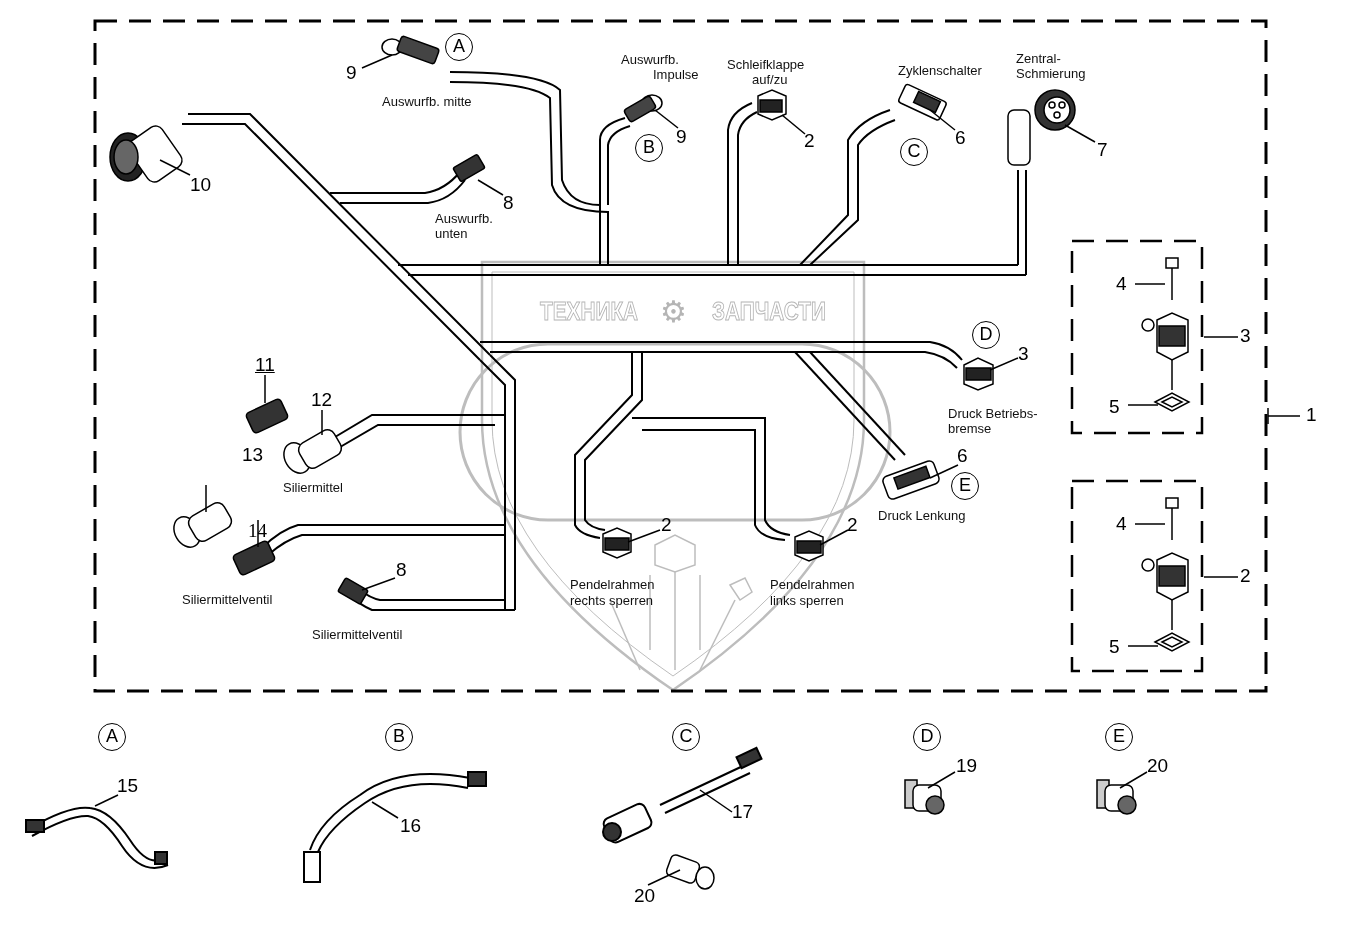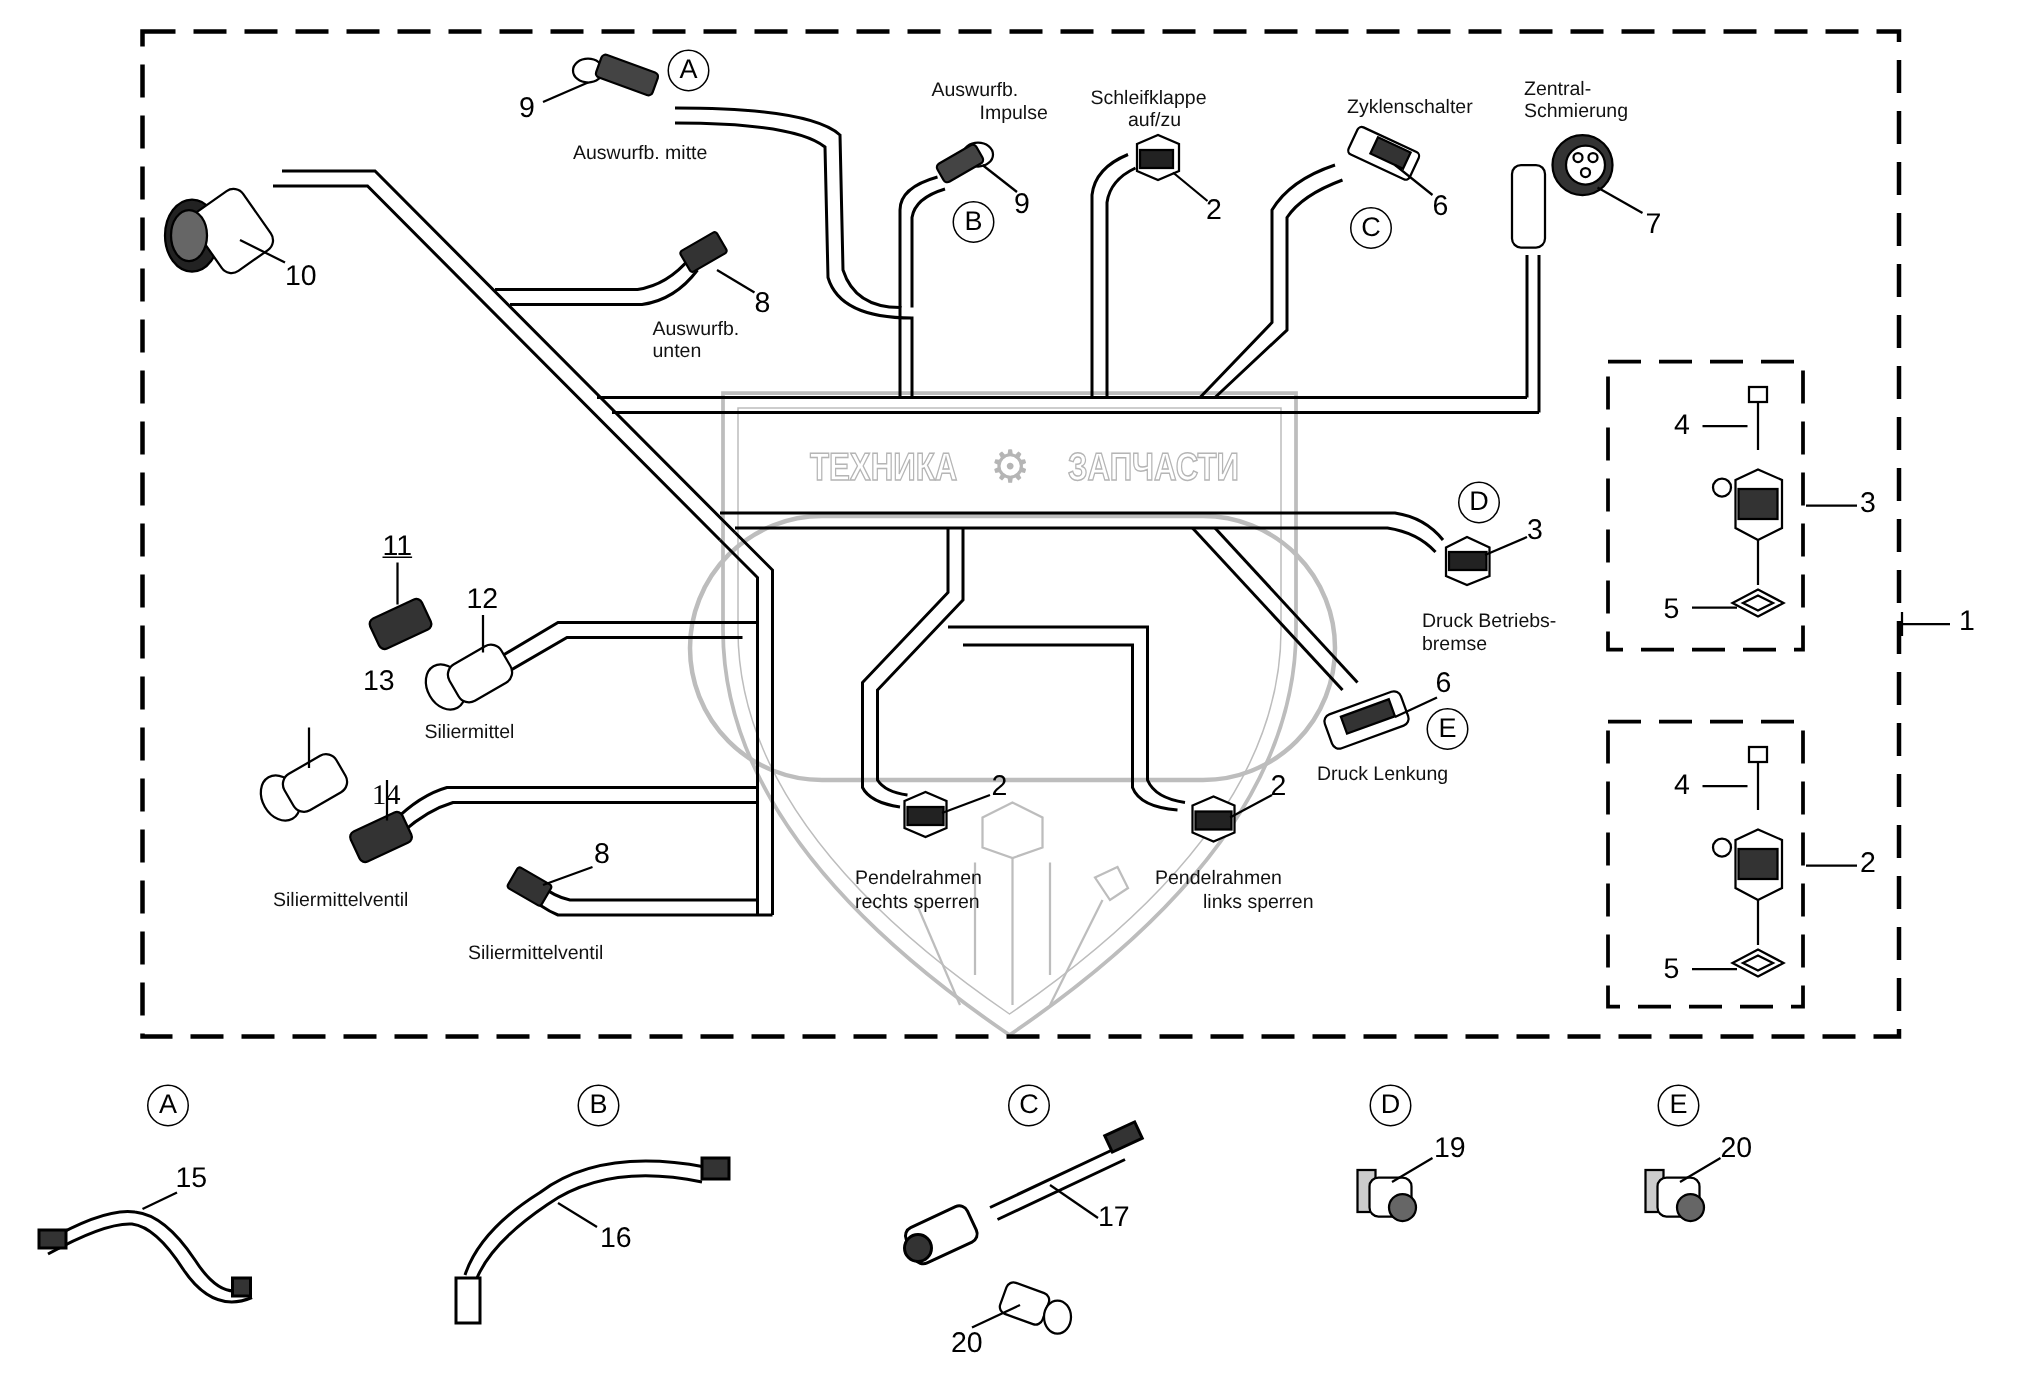--- a/index.html
+++ b/index.html
@@ -260,21 +260,21 @@
 <div class="lbl" style="left:435px;top:226px;">unten</div>
 <div class="lbl" style="left:948px;top:406px;">Druck Betriebs-</div>
 <div class="lbl" style="left:948px;top:421px;">bremse</div>
 <div class="lbl" style="left:878px;top:508px;">Druck Lenkung</div>
 <div class="lbl" style="left:283px;top:480px;">Siliermittel</div>
 <div class="lbl" style="left:182px;top:592px;">Siliermittelventil</div>
 <div class="lbl" style="left:312px;top:627px;">Siliermittelventil</div>
 <div class="lbl" style="left:570px;top:577px;">Pendelrahmen</div>
 <div class="lbl" style="left:570px;top:593px;">rechts sperren</div>
 <div class="lbl" style="left:770px;top:577px;">Pendelrahmen</div>
-<div class="lbl" style="left:770px;top:593px;margin-left:32px;">links sperren</div>
+<div class="lbl" style="left:770px;top:593px;">links sperren</div>
 
 <div class="num" style="left:346px;top:63px;">9</div>
 <div class="num" style="left:676px;top:127px;">9</div>
 <div class="num" style="left:804px;top:131px;">2</div>
 <div class="num" style="left:955px;top:128px;">6</div>
 <div class="num" style="left:1097px;top:140px;">7</div>
 <div class="num" style="left:190px;top:175px;">10</div>
 <div class="num" style="left:503px;top:193px;">8</div>
 <div class="num" style="left:1018px;top:344px;">3</div>
 <div class="num" style="left:957px;top:446px;">6</div>

